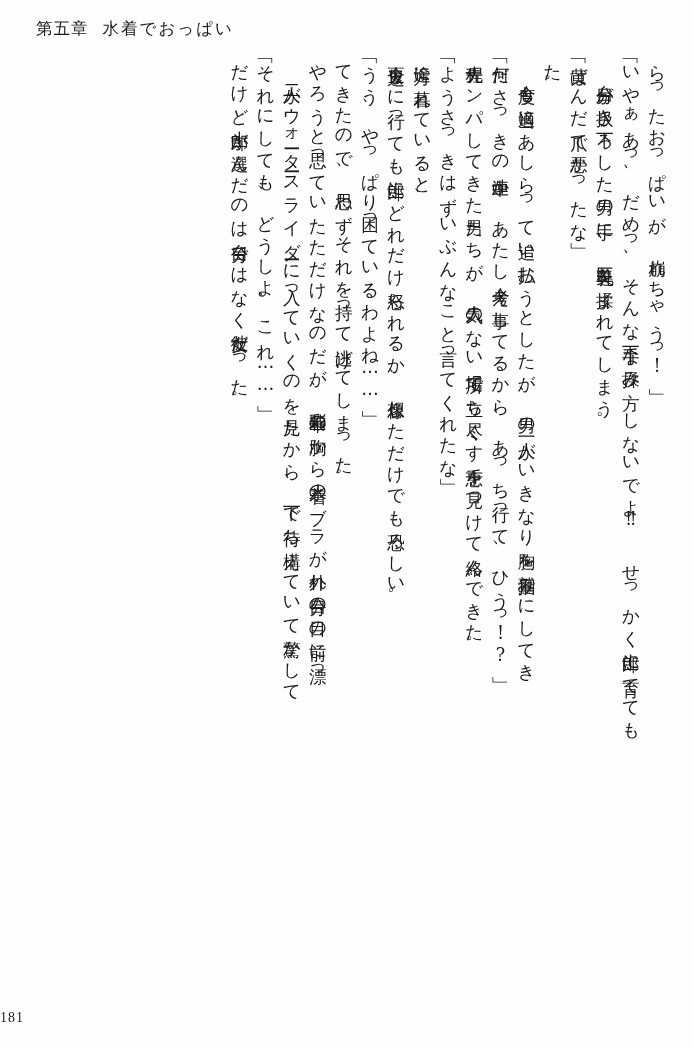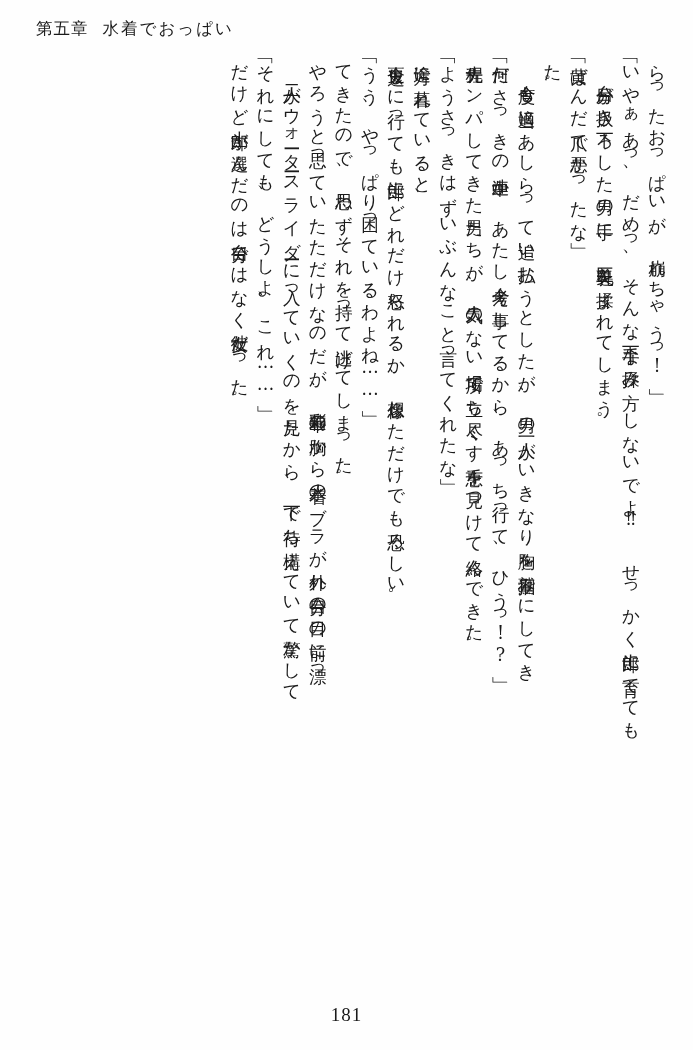--- a/index.html
+++ b/index.html
@@ -63,22 +63,21 @@
     font-weight: 400;
   }
   .col.indent {
     padding-top: 19px;
   }
   .page-number {
     position: absolute;
     bottom: 24px;
     left: 0;
     width: 100%;
-    text-align: center;
-    font-size: 19px;
+    font-size: 14px;
     font-family: "Liberation Serif", serif;
     letter-spacing: 1px;
   }
   .page-number-shadow {
     position: absolute;
     bottom: 12px;
     left: 0;
     width: 100%;
     text-align: center;
     font-size: 9px;

